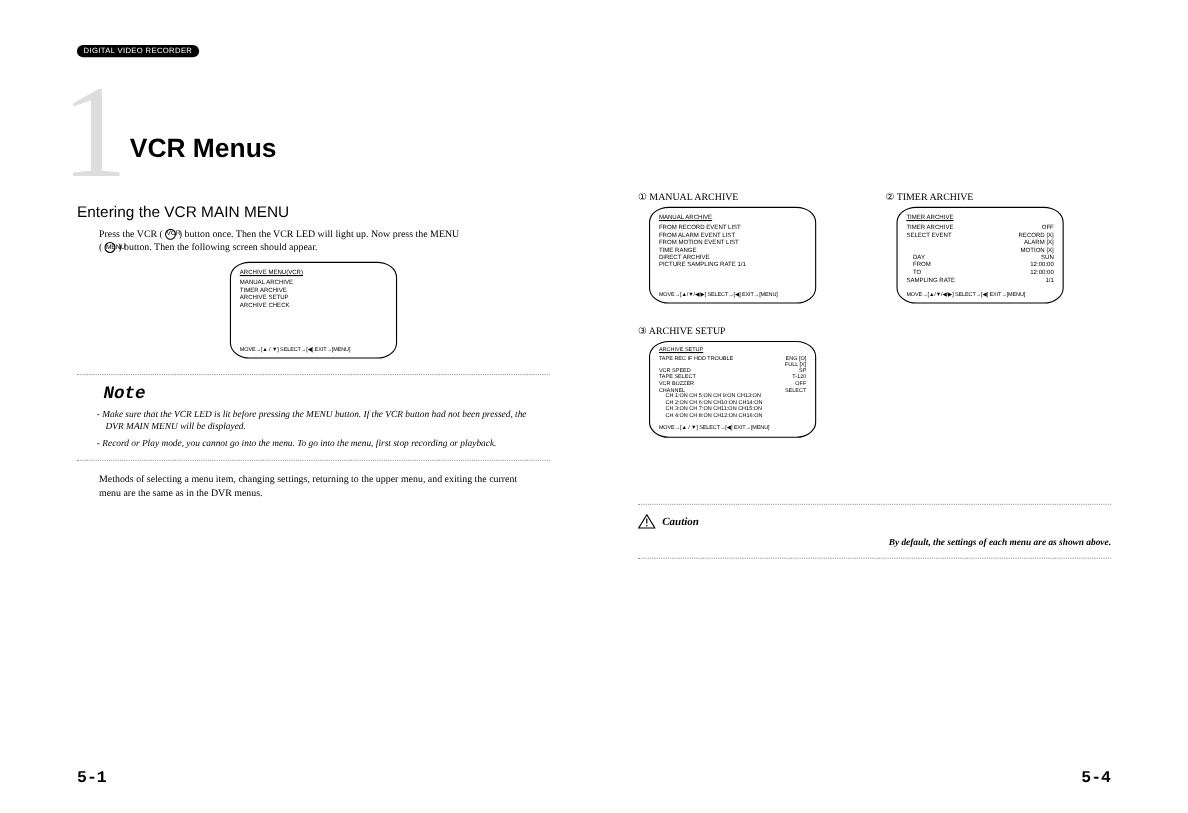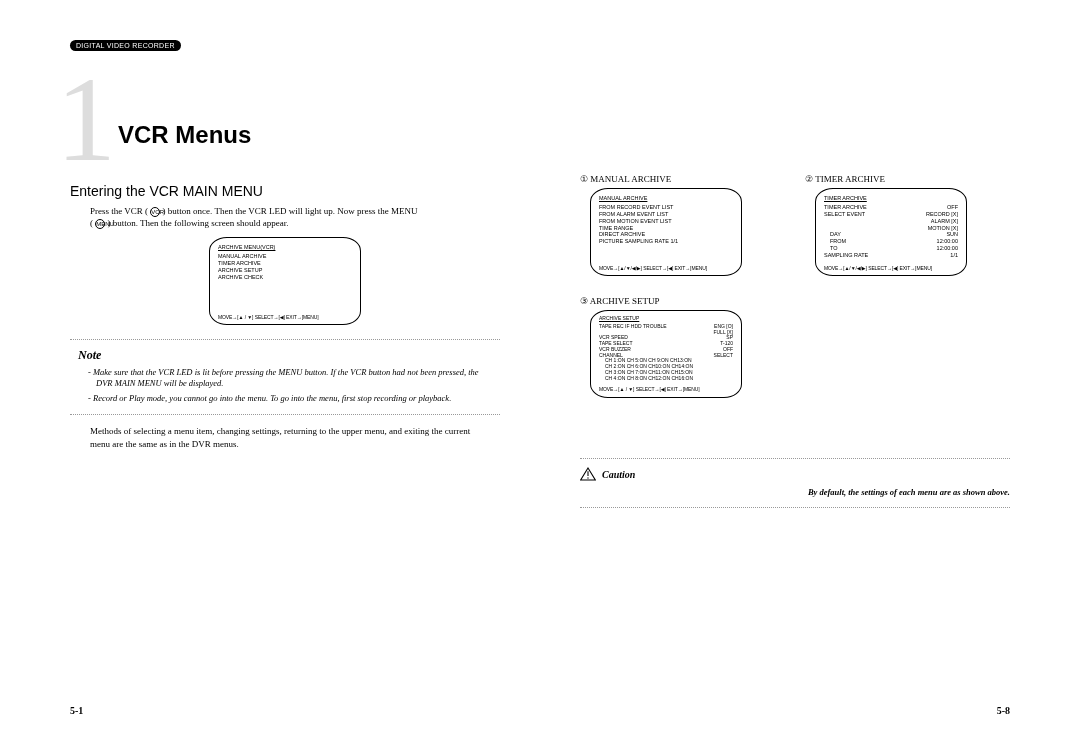--- a/index.html
+++ b/index.html
@@ -102,25 +102,25 @@
   }
   .screen-center { margin: 8px auto 14px auto; }
 
   .dotted-sep {
     border: none;
     border-top: 1px dotted #999;
     margin: 10px 0 8px 0;
   }
 
   .note-heading {
-    font-family: Liberation Serif, serif;
+    font-family: Liberation Mono, monospace;
     font-style: italic;
     font-weight: bold;
-    font-size: 12px;
-    margin-left: 8px;
+    font-size: 16px;
+    margin-left: 24px;
     margin-bottom: 4px;
   }
   .note-list {
     font-family: "Times New Roman", serif;
     font-style: italic;
     font-weight: normal;
     font-size: 8.5px;
     margin-left: 26px;
     margin-right: 20px;
     line-height: 1.3;
@@ -166,23 +166,23 @@
     font-style: italic;
     font-weight: bold;
     font-size: 8.5px;
     margin-left: 18px;
     text-align: right;
   }
 
   .page-num {
     position: absolute;
     bottom: 4px;
-    font-family: Liberation Serif, serif;
-    font-weight: bold;
-    font-size: 10px;
+    font-family: Liberation Mono, monospace;
+    font-weight: bold;
+    font-size: 15px;
   }
   .left-page .page-num { left: 40px; }
   .right-page .page-num { right: 40px; }
 
   .screen-archcheck {
     position: relative;
   }
   .screen-archcheck .ac-label {
     position: absolute;
     top: 50%; left: 0; right: 0;
@@ -346,14 +346,14 @@
         <polygon points="12,1 23,19 1,19" fill="none" stroke="#000" stroke-width="1.6"></polygon>
         <line x1="12" y1="6" x2="12" y2="13" stroke="#000" stroke-width="1.6"></line>
         <circle cx="12" cy="16" r="1" fill="#000"></circle>
       </svg>
       <span class="caution-title">Caution</span>
     </div>
     <div class="caution-text">By default, the settings of each menu are as shown above.</div>
     <hr class="dotted-sep">
   </div>
 
-  <div class="page-num">5-8</div>
+  <div class="page-num">5-4</div>
 </div>
 
 </body></html>

